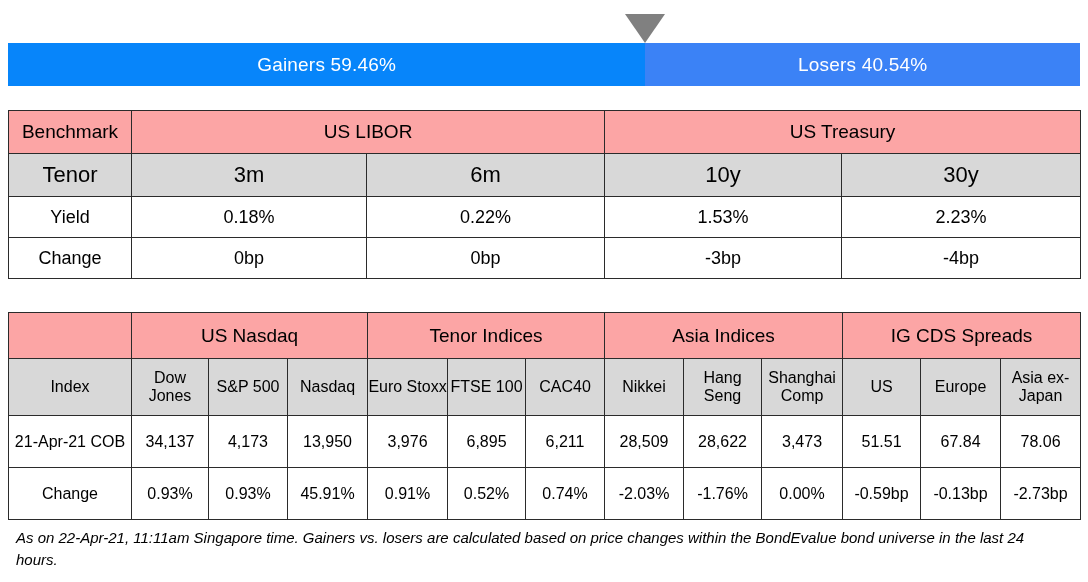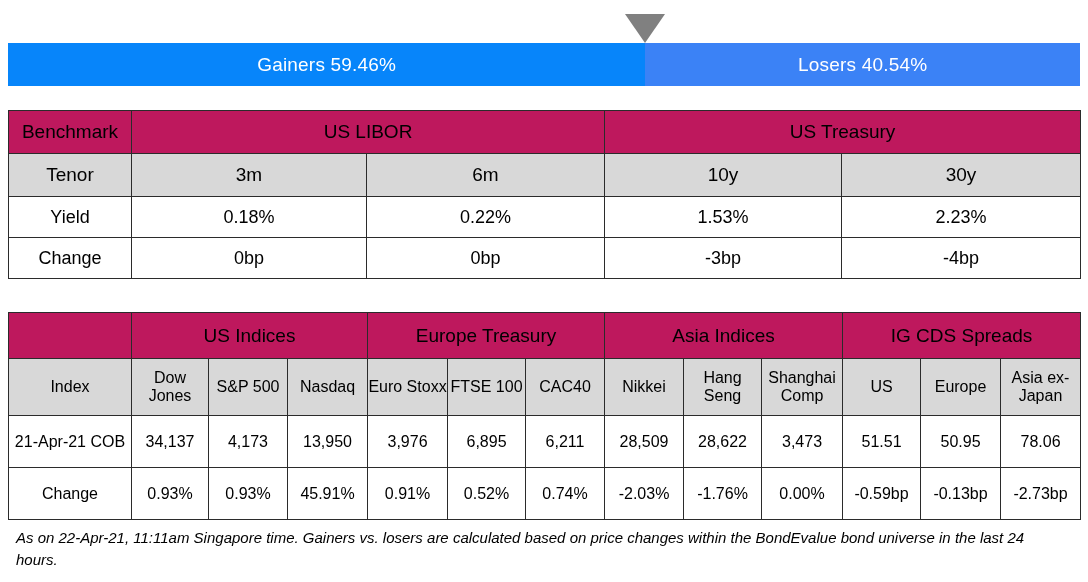--- a/index.html
+++ b/index.html
@@ -70,42 +70,42 @@
   table.grid td, table.grid th {
     border: 1.5px solid #2b2b2b;
     text-align: center;
     vertical-align: middle;
     padding: 0;
     font-weight: 400;
     color: #000000;
     overflow: hidden;
   }
   .hdr-orange {
-    background: #be185d;
+    background: #fca5a5;
     color: #ffffff;
     font-weight: bold;
   }
   .hdr-grey {
     background: #d8d8d8;
     color: #000000;
     font-weight: bold;
   }
   .pos { color: #00a550; }
   .neg { color: #ee1c25; margin-left: 40px; }
   .neu { color: #000000; }
 
   
   #benchmark-table {
     left: 8px;
     top: 110px;
     width: 1072px;
   }
   #benchmark-table td { height: 40px; font-size: 18px; }
   #benchmark-table tr.r-head td { height: 42px; font-size: 19px; }
-  #benchmark-table tr.r-tenor td { height: 42px; font-size: 19px; }
+  #benchmark-table tr.r-tenor td { height: 42px; font-size: 22px; }
 
   
   #indices-table {
     left: 8px;
     top: 312px;
     width: 1072px;
   }
   #indices-table td { font-size: 16px; }
   #indices-table tr.r-group td { height: 45px; font-size: 19px; }
   #indices-table tr.r-colhead td { height: 56px; font-size: 16px; line-height: 1.15; }
@@ -193,22 +193,22 @@
       <col style="width:79px">
         <col style="width:78px">
         <col style="width:81px">
       <col style="width:78px">
         <col style="width:80px">
         <col style="width:80px">
     </colgroup>
     <tbody>
       <tr class="r-group">
         <td class="hdr-orange"></td>
-        <td class="hdr-orange" colspan="3">US Indices</td>
-        <td class="hdr-orange" colspan="3">Europe Treasury</td>
+        <td class="hdr-orange" colspan="3">US Nasdaq</td>
+        <td class="hdr-orange" colspan="3">Tenor Indices</td>
         <td class="hdr-orange" colspan="3">Asia Indices</td>
         <td class="hdr-orange" colspan="3">IG CDS Spreads</td>
       </tr>
       <tr class="r-colhead">
         <td class="hdr-grey">Index</td>
         <td class="hdr-grey">Dow Jones</td>
         <td class="hdr-grey">S&amp;P 500</td>
         <td class="hdr-grey">Nasdaq</td>
         <td class="hdr-grey">Euro Stoxx</td>
         <td class="hdr-grey">FTSE 100</td>
@@ -225,21 +225,21 @@
         <td>34,137</td>
         <td>4,173</td>
         <td>13,950</td>
         <td>3,976</td>
         <td>6,895</td>
         <td>6,211</td>
         <td>28,509</td>
         <td>28,622</td>
         <td>3,473</td>
         <td>51.51</td>
-        <td>50.95</td>
+        <td>67.84</td>
         <td>78.06</td>
       </tr>
       <tr class="r-change">
         <td>Change</td>
         <td class="pos">0.93%</td>
         <td class="pos">0.93%</td>
         <td class="pos">45.91%</td>
         <td class="pos">0.91%</td>
         <td class="pos">0.52%</td>
         <td class="pos">0.74%</td>

